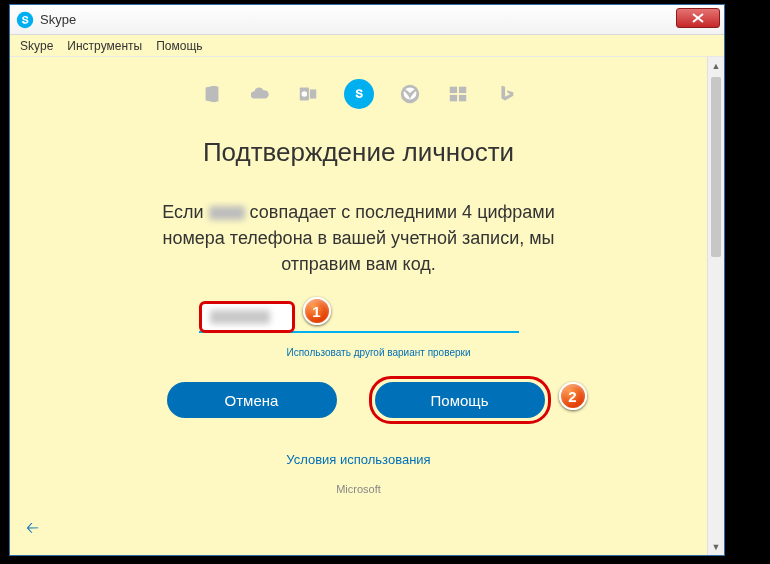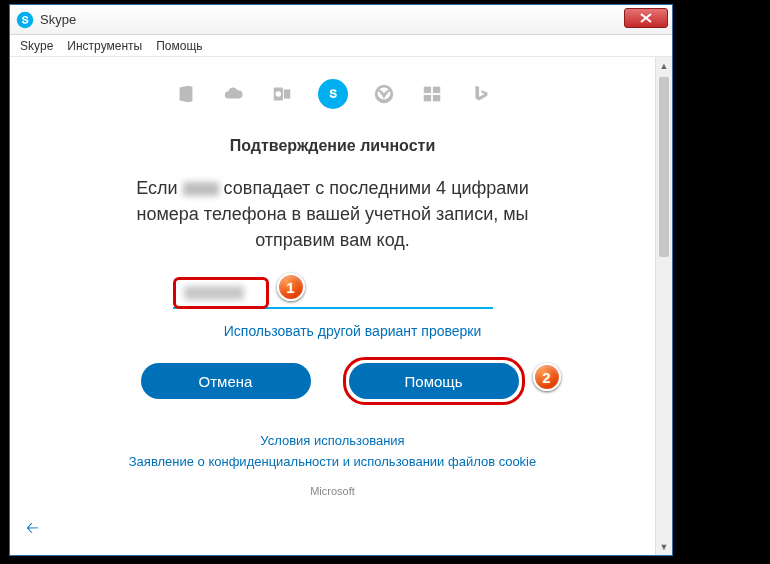--- a/index.html
+++ b/index.html
@@ -1,19 +1,19 @@
 <!DOCTYPE html>
 <html><head>
 <meta charset="utf-8">
 <style>
   * { box-sizing: border-box; margin: 0; padding: 0; }
   html, body { width: 770px; height: 564px; font-family: "Segoe UI", Tahoma, sans-serif; background: #000; }
   .window {
-    position: absolute; left: 9px; top: 4px; width: 664px; height: 552px;
-    background: #ffffff; border: 1px solid #2e6da4;
+    position: absolute; left: 9px; top: 4px; width: 716px; height: 552px;
+    background: #fef9c3; border: 1px solid #2e6da4;
     box-shadow: 0 0 8px rgba(0,0,0,.3);
   }
   
   .titlebar {
     height: 30px; background: linear-gradient(#fefefe,#f3f3f3);
     border-bottom: 1px solid #d9d9d9;
     display: flex; align-items: center; padding: 0 6px; position: relative;
   }
   .titlebar .icon { width: 18px; height: 18px; margin-right: 6px; }
   .titlebar .title { font-size: 13px; color: #333; }
@@ -54,31 +54,31 @@
     padding-top: 22px;
   }
   
   .svc-row { display:flex; gap:24px; align-items:center; margin-bottom: 28px; }
   .svc { width:24px; height:24px; display:flex; align-items:center; justify-content:center; color:#bbb; }
   .svc svg { width:22px; height:22px; }
   .svc.skype {
     width:30px; height:30px; border-radius:50%; background:#00aff0;
   }
   .svc.skype svg { width:18px; height:18px; fill:#fff; }
-  .heading { font-size: 16px; font-weight: 700; color:#333; margin-bottom: 20px; }
+  .heading { font-size: 26px; font-weight: 400; color:#333; margin-bottom: 31px; }
   .desc { font-size: 18px; color:#333; text-align:center; line-height:1.45; max-width:420px; margin-bottom: 24px; }
   .desc .blur { display:inline-block; width:36px; height:14px; background:#bdbdbd; border-radius:2px; filter:blur(3px); vertical-align:middle; }
   .input-line { width: 320px; border-bottom: 2px solid #00aff0; margin-bottom: 14px; }
   .input-box {
     width: 96px; height: 32px; border: 3px solid #d80000; border-radius: 6px;
     background:#fff; display:flex; align-items:center; padding:0 8px;
     margin-bottom:-2px;
   }
   .input-blur { width:60px; height:14px; background:#c8c8c8; border-radius:2px; filter:blur(3px); }
-  .alt-link { font-size: 14px; color:#0070b8; margin-bottom: 18px; cursor:pointer;padding-left:40px; }
+  .alt-link { font-size: 10px; color:#0070b8; margin-bottom: 18px; cursor:pointer;padding-left:40px; }
   .btn-row { display:flex; gap:32px; align-items:center; position:relative; }
   .btn {
     width: 170px; height: 36px; border-radius: 18px; background:#0070b8;
     color:#fff; font-size:15px; display:flex; align-items:center; justify-content:center;
     cursor:pointer;
   }
   .next-wrap { border:3px solid #d80000; border-radius:22px; padding:3px; }
   .links { margin-top: 26px; text-align:center; font-size:13px; line-height:1.6; }
   .links .lnk { color:#0070b8; cursor:pointer; }
   .ms { font-size:11px; color:#888; margin-top:10px; }
@@ -191,21 +191,20 @@
       <div class="btn-row">
         <div class="btn">Отмена</div>
         <div class="next-wrap">
           <div class="btn">Помощь</div>
         </div>
         <div class="badge badge2">2</div>
       </div>
 
       <div class="links">
         <div class="lnk">Условия использования</div>
-        <div class="lnk">Заявление о конфиденциальности и использовании файлов cookie</div>
         <div class="ms">Microsoft</div>
       </div>
 
     </div>
 
     <div class="scrollbar">
       <div class="arrow">▲</div>
       <div class="thumb"></div>
       <div class="arrow" style="position:absolute;bottom:0;left:0;right:0">▼</div>
     </div>

